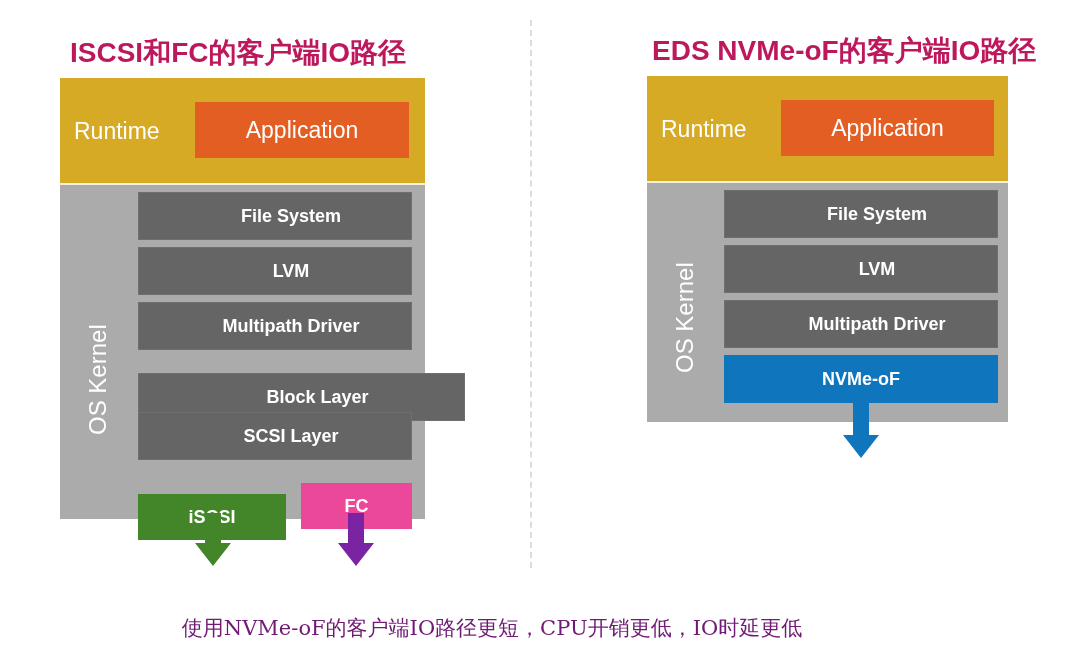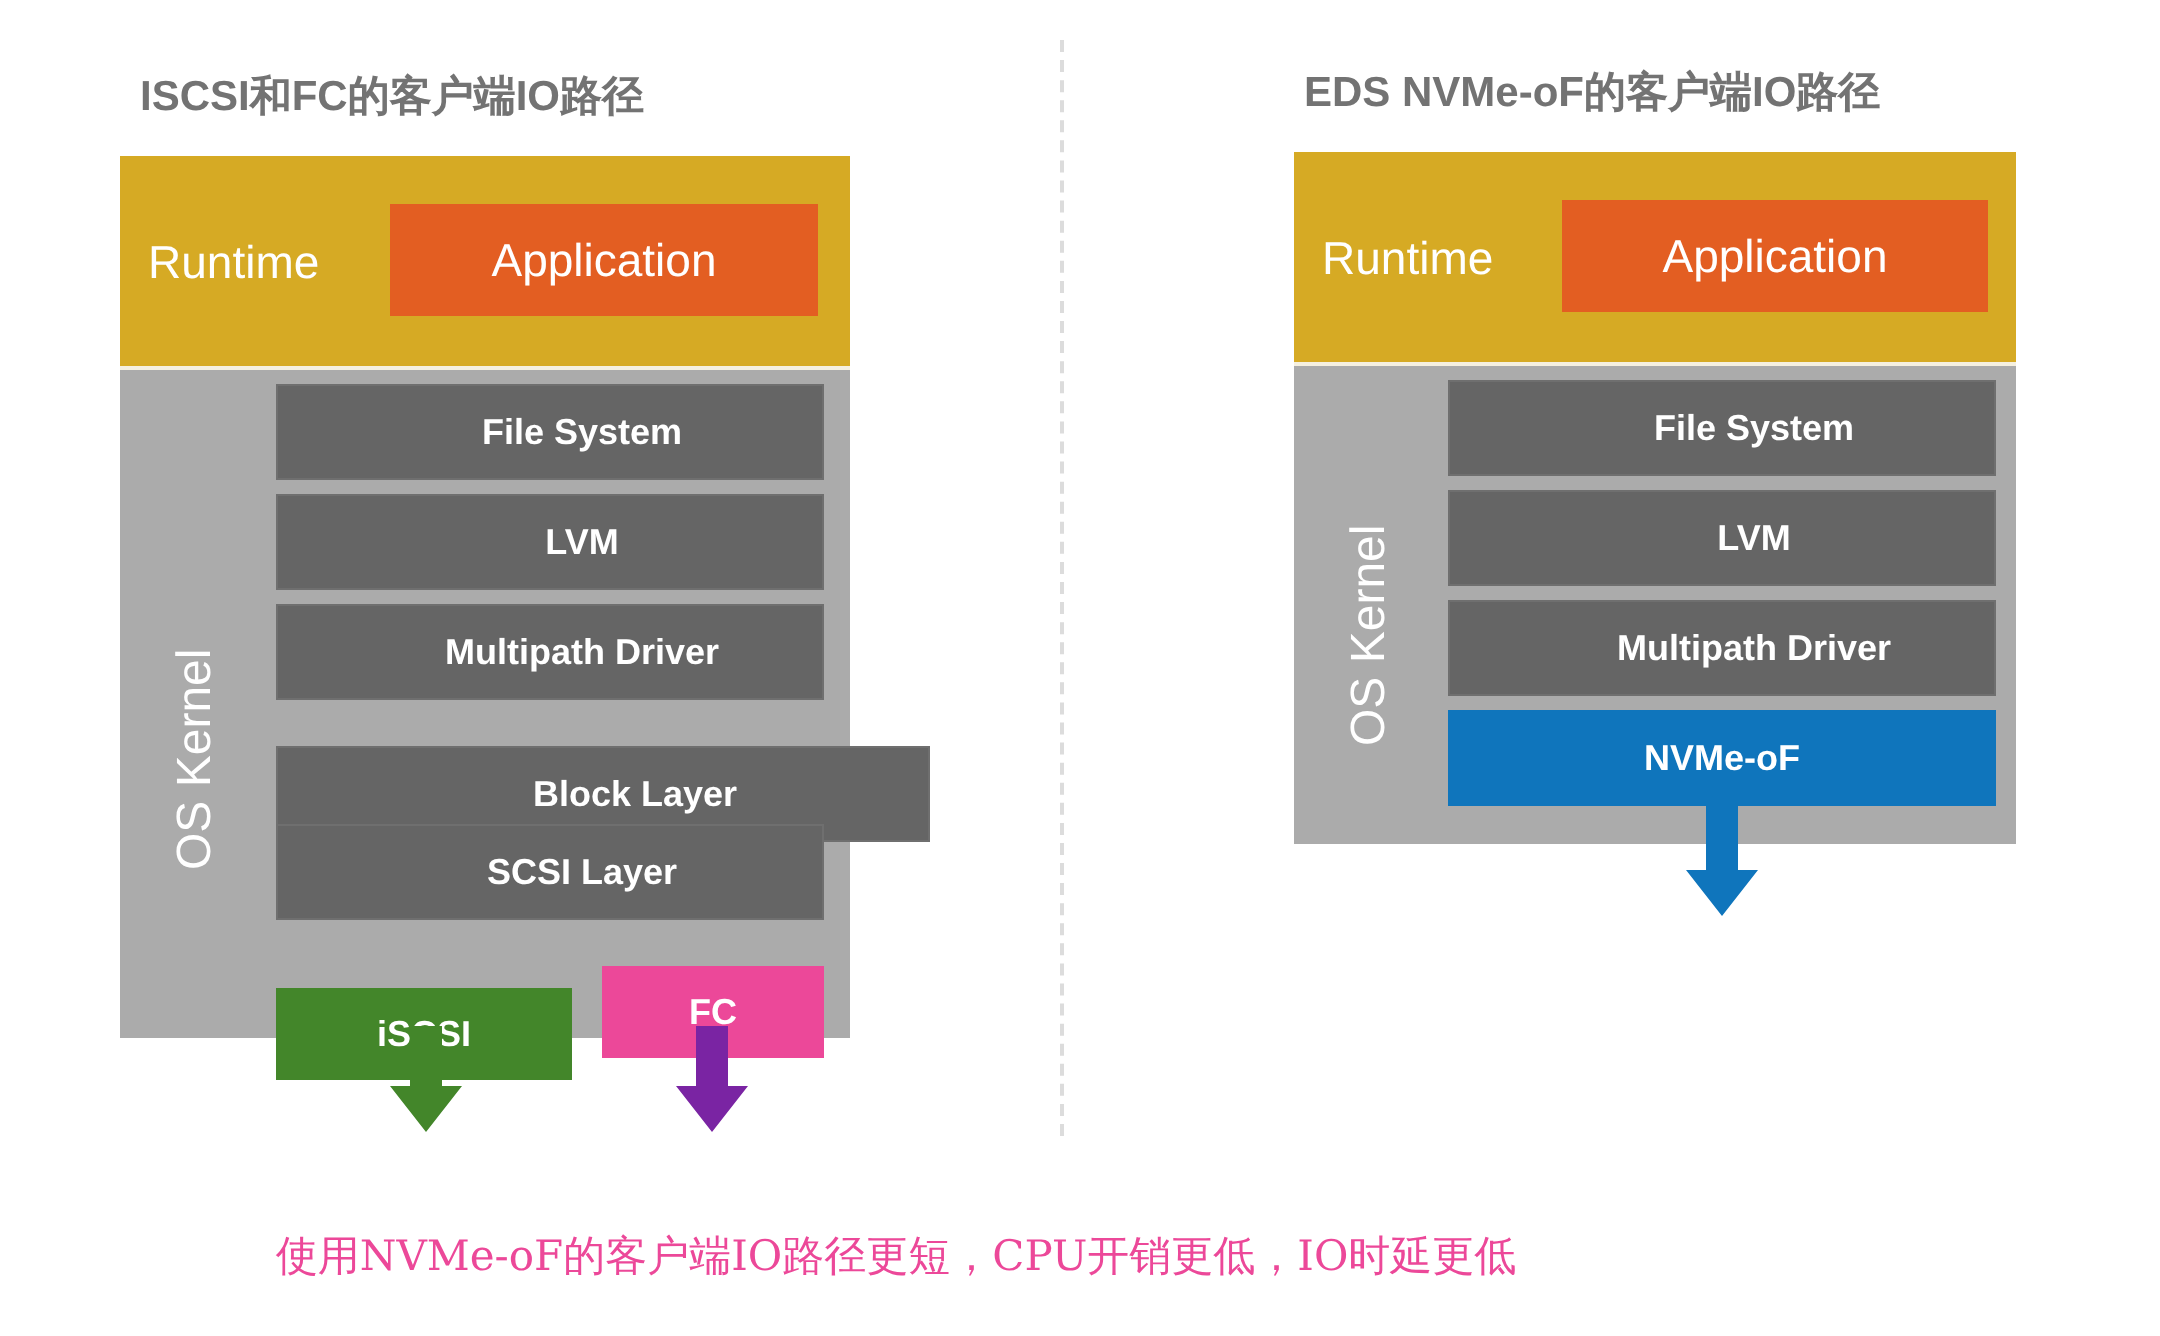--- a/index.html
+++ b/index.html
@@ -1,27 +1,27 @@
 <!DOCTYPE html>
 <html><head>
 <meta charset="utf-8">
 <style>
   html, body { margin:0; padding:0; background:#ffffff; }
   body { width:1080px; height:668px; position:relative; overflow:hidden; font-family:"Liberation Sans", "DejaVu Sans", sans-serif; }
-  .title { position:absolute; font-weight:bold; font-size:21px; color:#737373; white-space:nowrap; font-family:"Liberation Sans","DejaVu Sans",sans-serif; }
+  .title { position:absolute; font-weight:bold; font-size:28px; color:#be185d; white-space:nowrap; font-family:"Liberation Sans","DejaVu Sans",sans-serif; }
   .runtime { position:absolute; background:#d6aa24; }
   .runtime-label { position:absolute; color:#ffffff; font-size:23px; }
   .app { position:absolute; background:#e35e22; color:#ffffff; font-size:23px; display:flex; align-items:center; justify-content:center; }
   .kernel { position:absolute; background:#ababab; border-top:2px solid #f5f0e0; }
   .kernel-label { position:absolute; color:#ffffff; font-size:24px; transform:rotate(-90deg); transform-origin:left top; white-space:nowrap; }
   .layer { position:absolute; background:#656565; color:#fff; font-weight:bold; font-size:18px; display:flex; align-items:center; justify-content:center; border:1px solid #6f6f6f; box-sizing:border-box;padding-left:32px; }
   .proto { position:absolute; color:#fff; font-weight:bold; font-size:18px; display:flex; align-items:center; justify-content:center; }
   .arrow { position:absolute; }
   .divider { position:absolute; left:530px; top:20px; width:0; height:548px; border-left:2px dashed #dcdcdc; }
-  .caption { position:absolute; left:0; width:896px; top:614px; text-align:center; font-family:"DejaVu Serif","Liberation Serif",serif; font-size:21px; color:#ec4899; }
+  .caption { position:absolute; left:0; width:896px; top:614px; text-align:center; font-family:"DejaVu Serif","Liberation Serif",serif; font-size:21px; color:#701a75;padding-left:44px; }
 </style>
 </head>
 <body>
 
 <div>
   <div class="title" style="left:70px; top:34px;">ISCSI和FC的客户端IO路径</div>
 
   <div class="runtime" style="left:60px; top:78px; width:365px; height:105px;">
     <div class="runtime-label" style="left:14px; top:40px;">Runtime</div>
     <div class="app" style="left:135px; top:24px; width:214px; height:56px;">Application</div>

